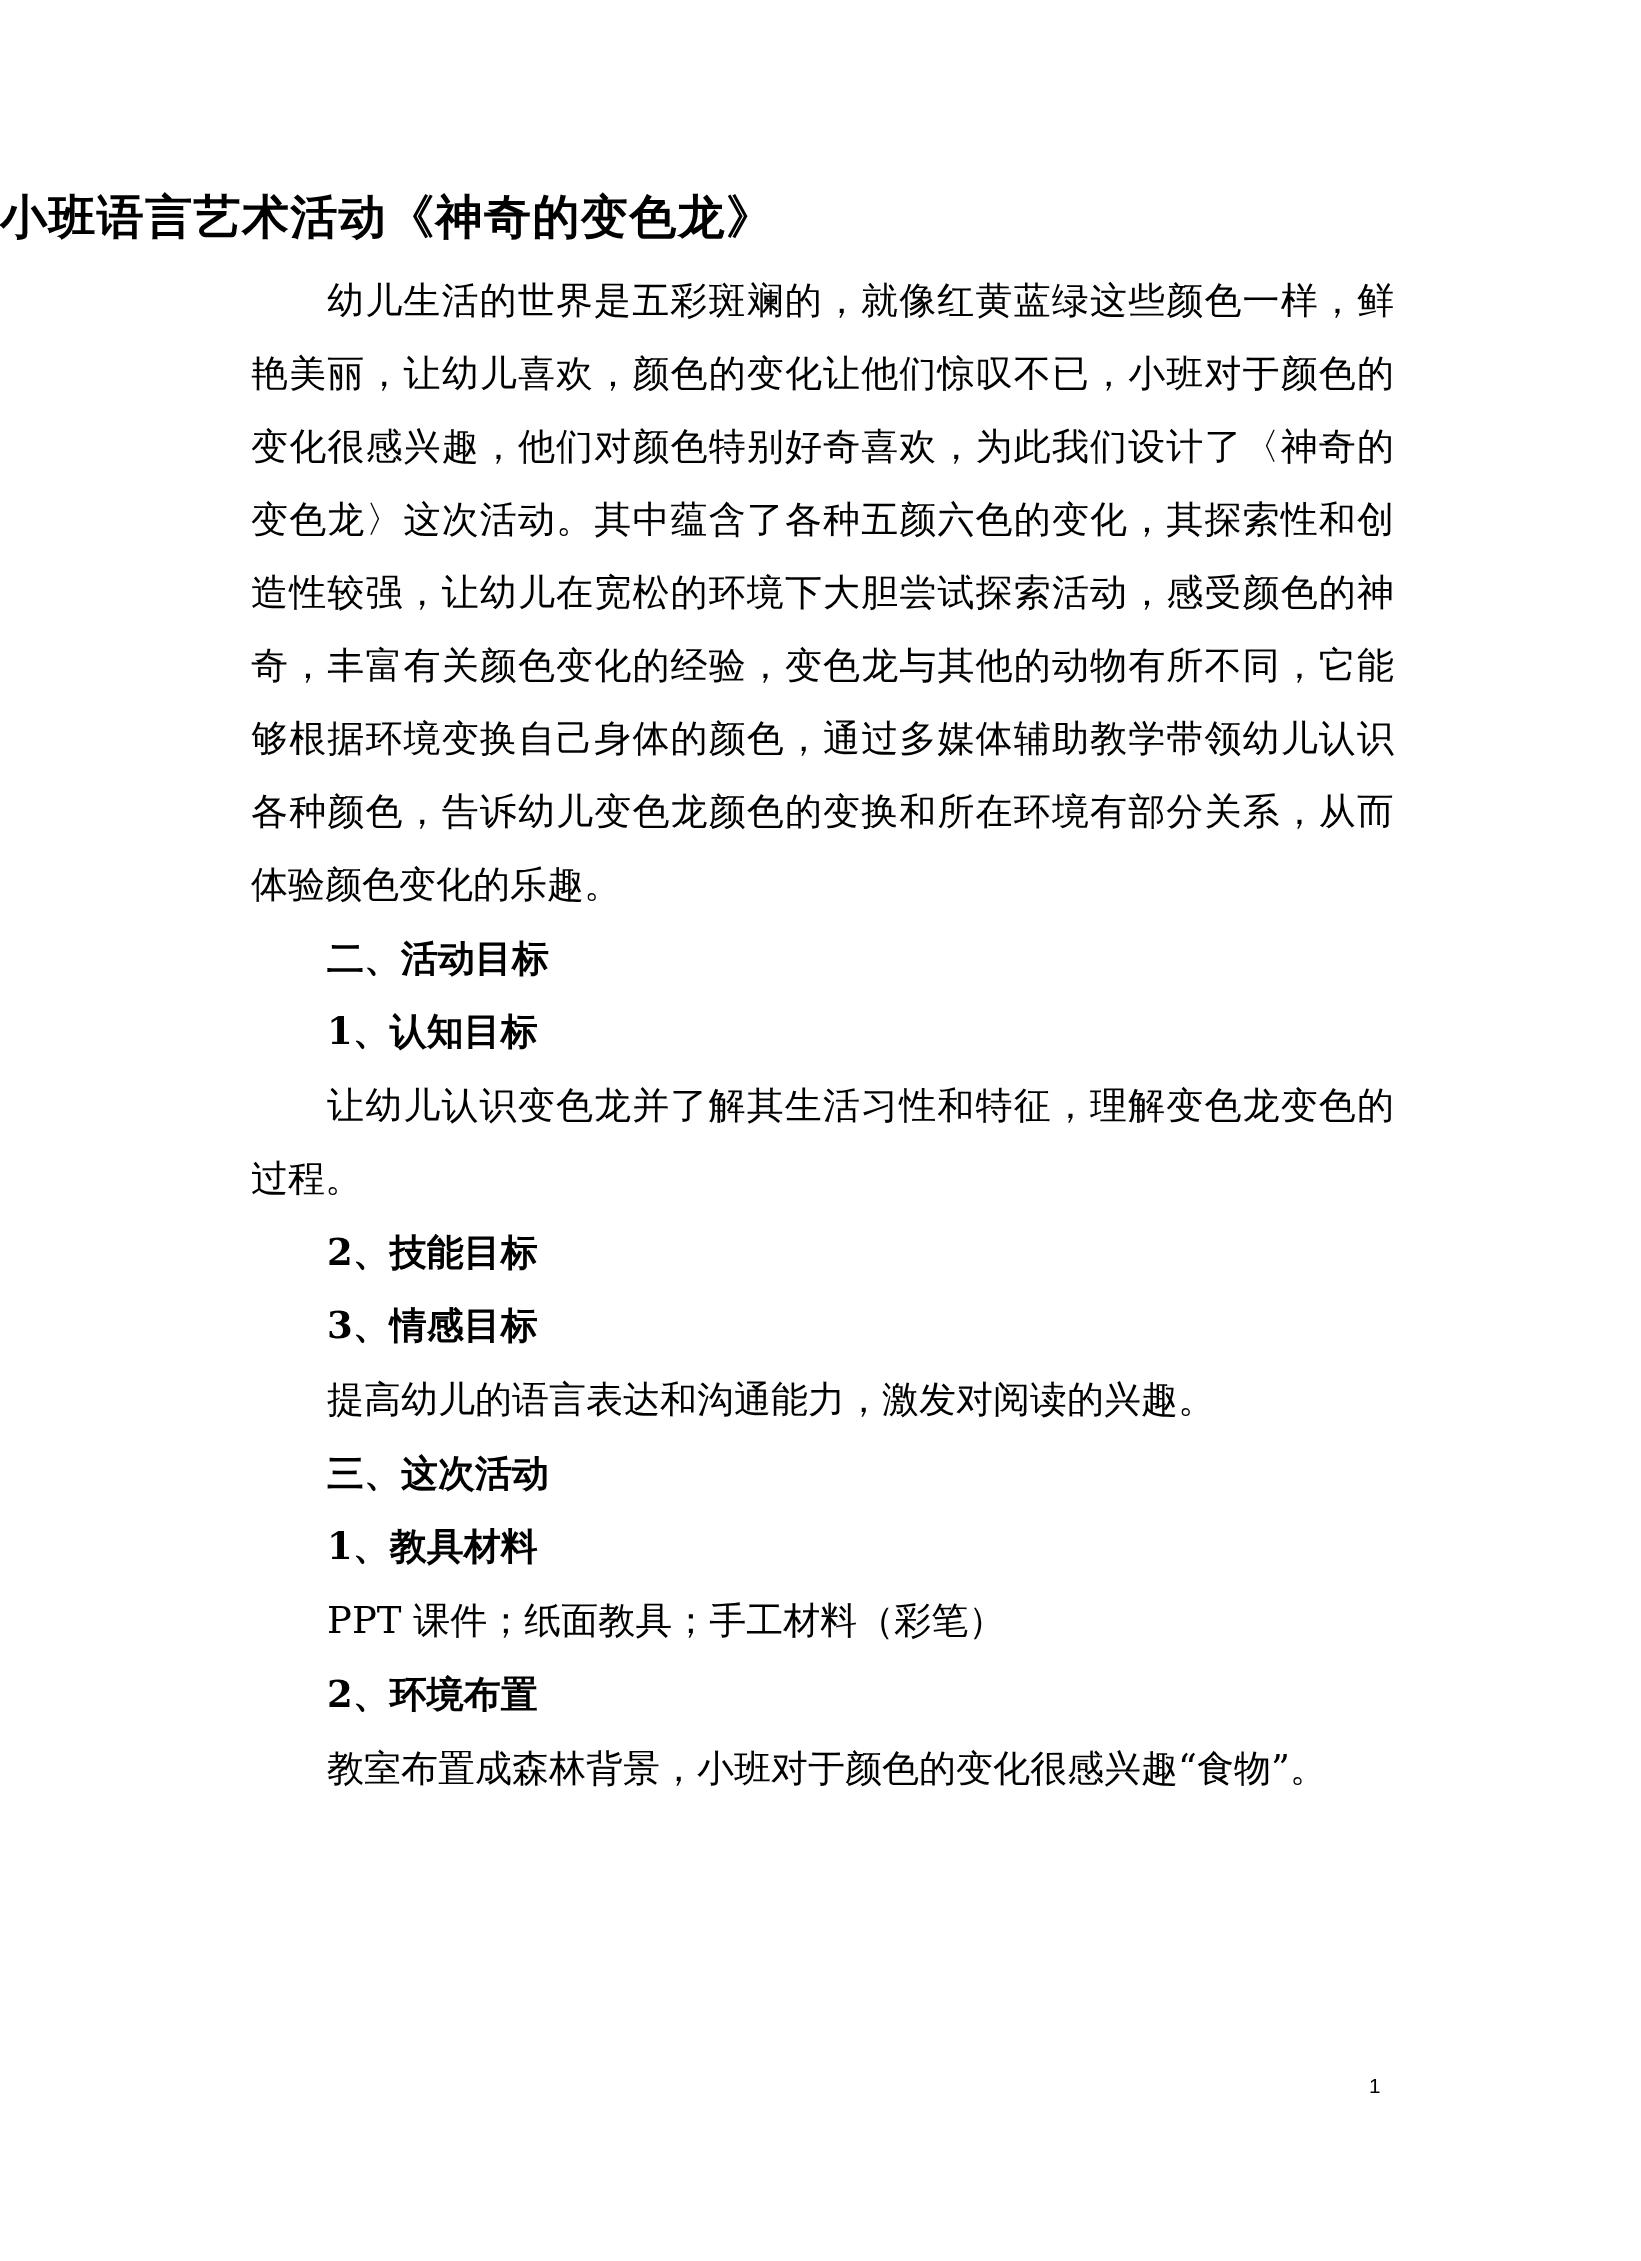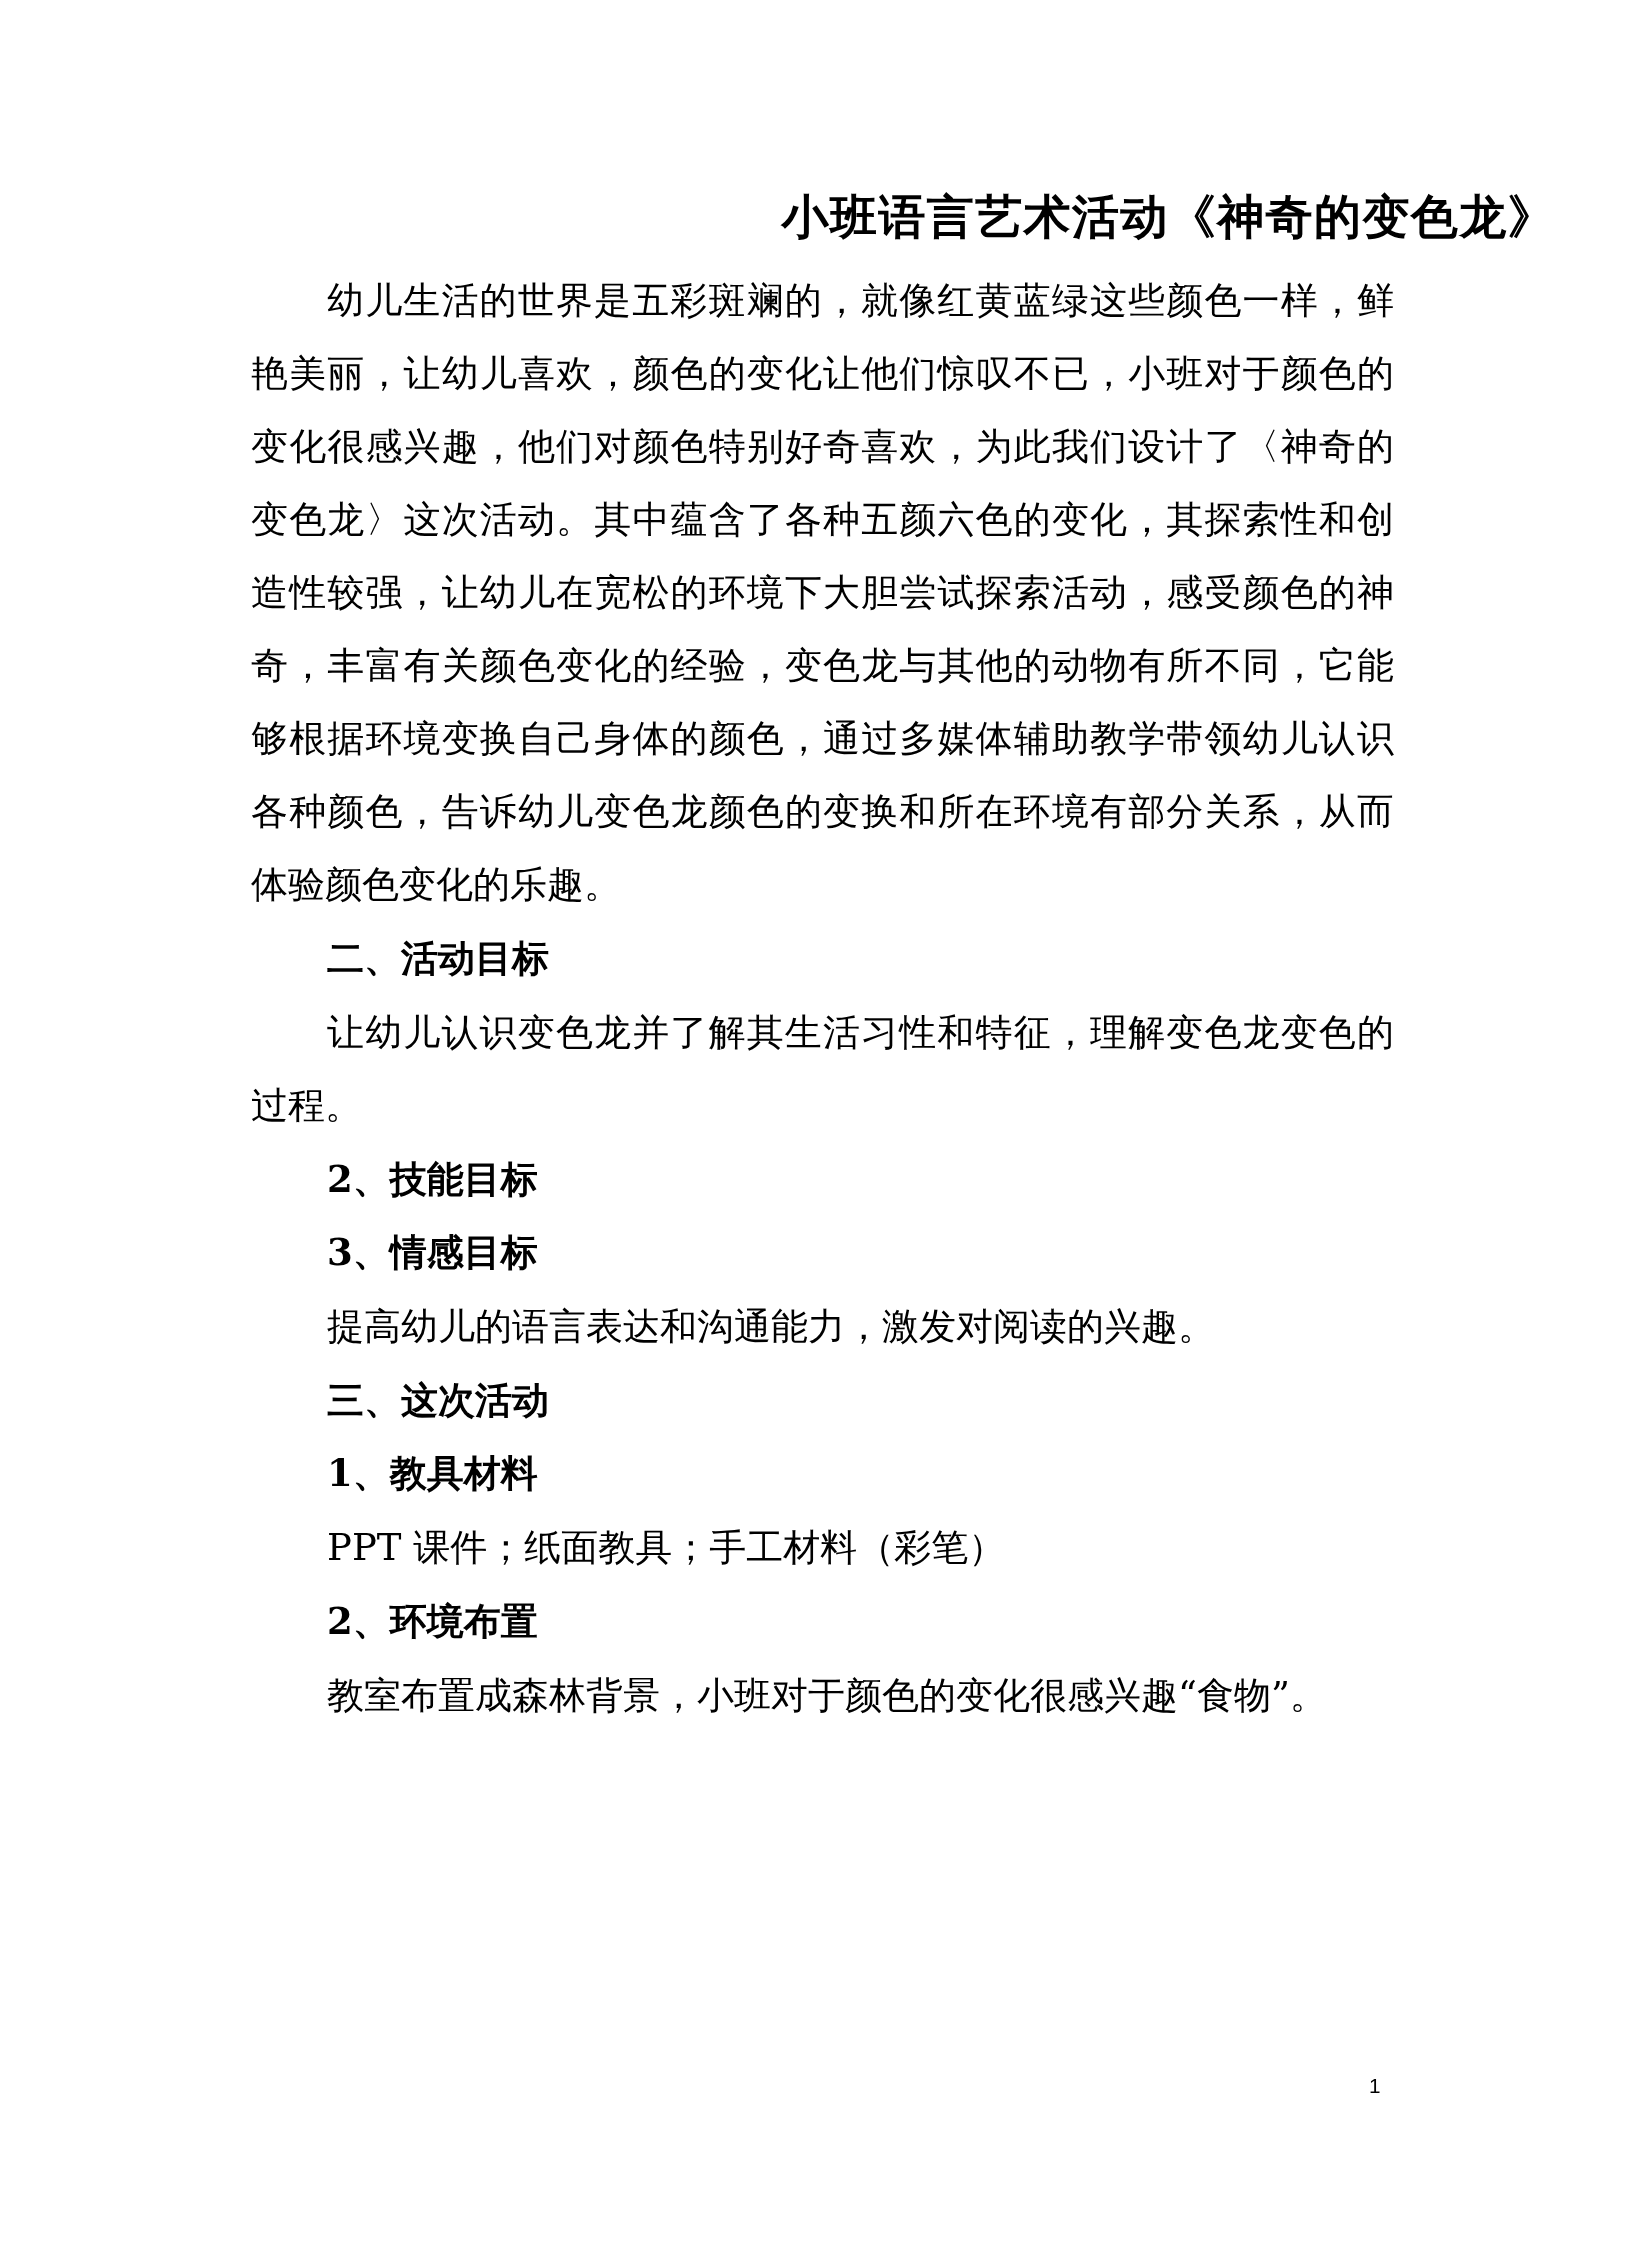--- a/index.html
+++ b/index.html
@@ -20,21 +20,21 @@
     left: 0; top: 0;
     width: 1642px;
     height: 2261px;
     background: #ffffff;
   }
   .title {
     position: absolute;
     left: 0;
     top: 153px;
     width: 1556px;
-    text-align: right;
+    text-align: left;
     font-size: 47px;
     font-weight: bold;
     line-height: 66px;
     letter-spacing: 1.4px;
   }
   .body {
     position: absolute;
     left: 250px;
     top: 263px;
     width: 1145px;
@@ -72,20 +72,21 @@
 <div class="page">
 
   <h1 class="title">小班语言艺术活动《神奇的变色龙》</h1>
 
   <div class="body">
 
     <p>幼儿生活的世界是五彩斑斓的，就像红黄蓝绿这些颜色一样，鲜艳美丽，让幼儿喜欢，颜色的变化让他们惊叹不已，小班对于颜色的变化很感兴趣，他们对颜色特别好奇喜欢，为此我们设计了〈神奇的变色龙〉这次活动。其中蕴含了各种五颜六色的变化，其探索性和创造性较强，让幼儿在宽松的环境下大胆尝试探索活动，感受颜色的神奇，丰富有关颜色变化的经验，变色龙与其他的动物有所不同，它能够根据环境变换自己身体的颜色，通过多媒体辅助教学带领幼儿认识各种颜色，告诉幼儿变色龙颜色的变换和所在环境有部分关系，从而体验颜色变化的乐趣。</p>
 
     <h2>二、活动目标</h2>
 
+    <h3>1、认知目标</h3>
     <p>让幼儿认识变色龙并了解其生活习性和特征，理解变色龙变色的过程。</p>
 
     <h3>2、技能目标</h3>
 
     <h3>3、情感目标</h3>
     <p>提高幼儿的语言表达和沟通能力，激发对阅读的兴趣。</p>
 
     <h2>三、这次活动</h2>
 
     <h3>1、教具材料</h3>

